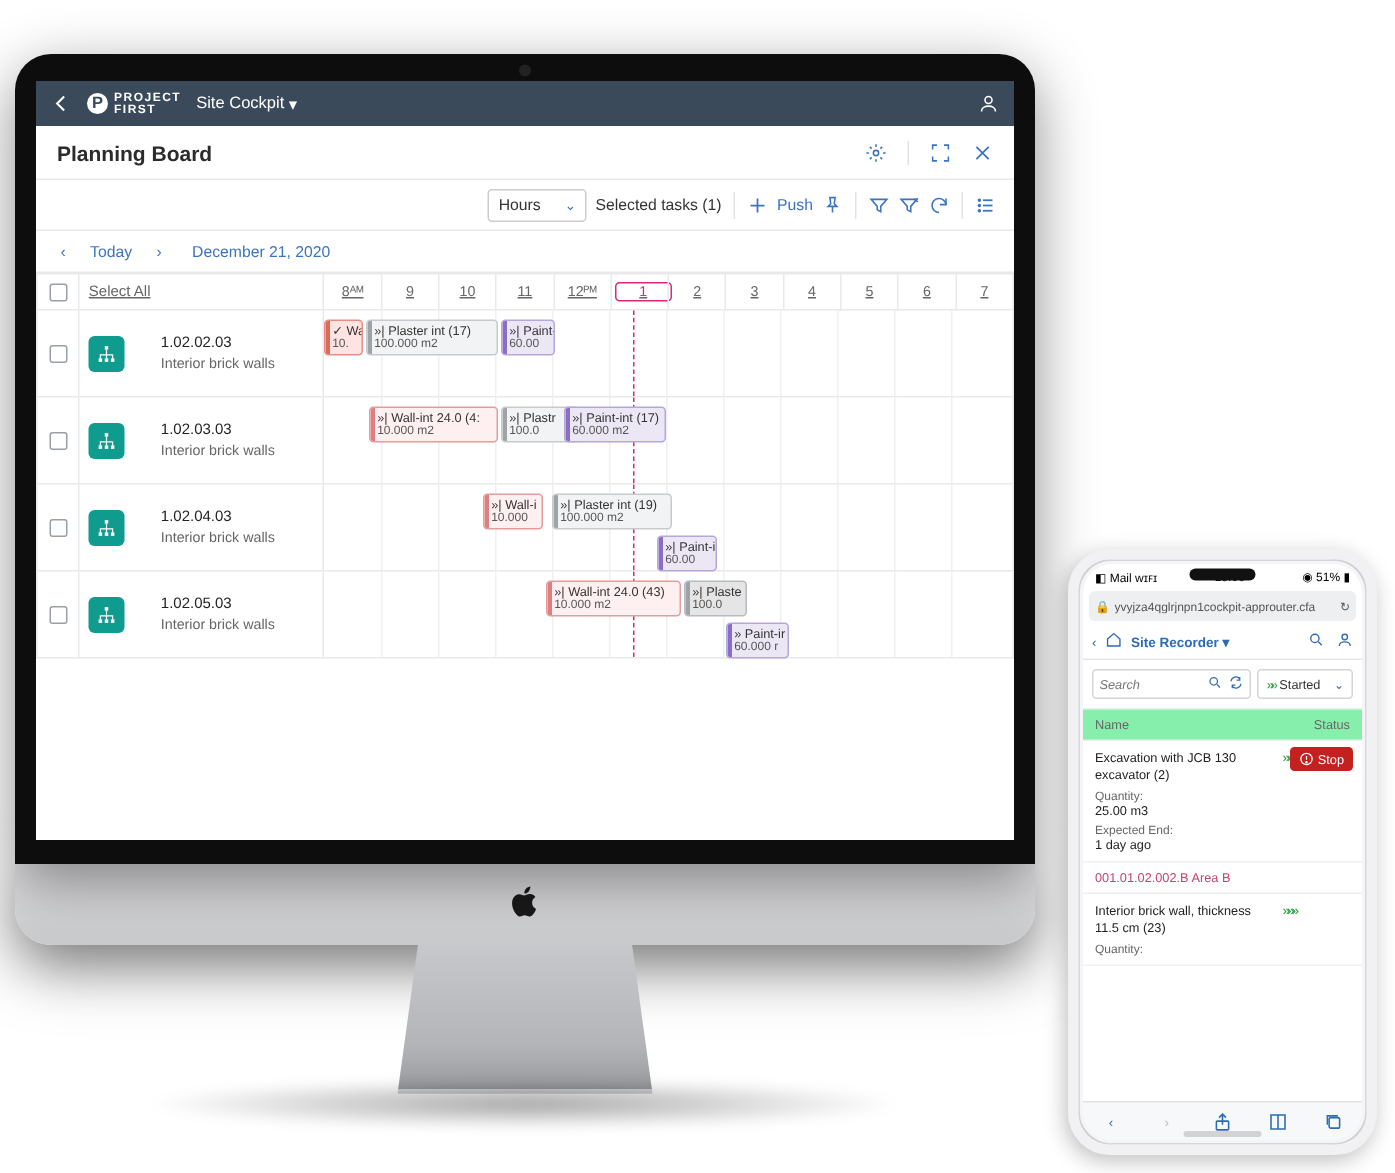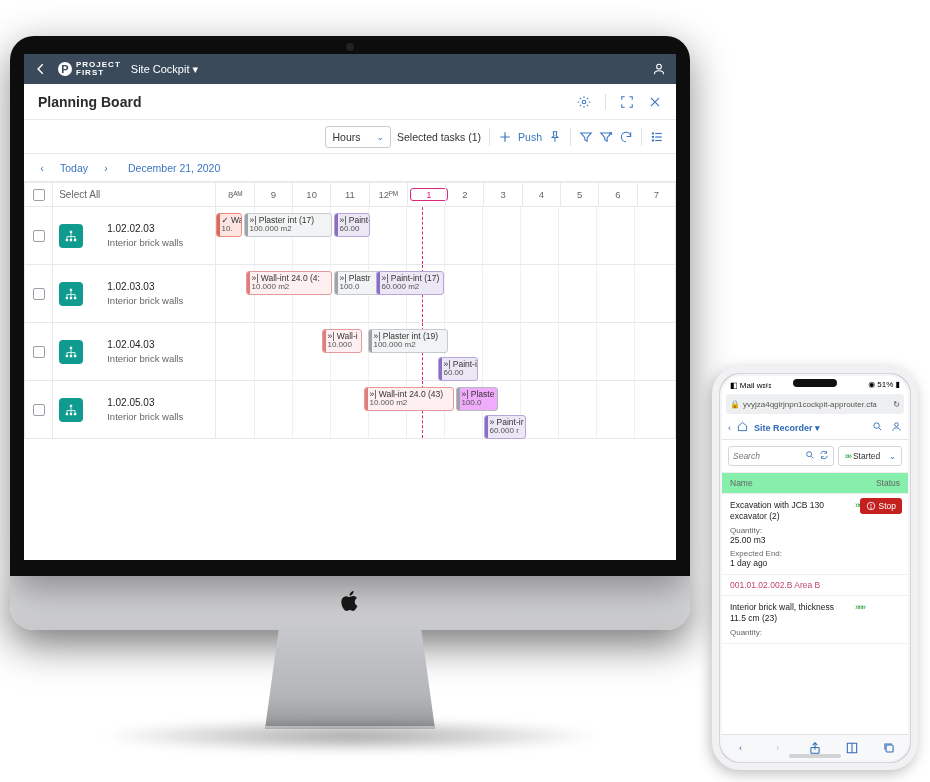--- a/index.html
+++ b/index.html
@@ -39,21 +39,21 @@
 
   .datebar { display:flex; align-items:center; height:28px; padding:0 12px; gap:10px; border-bottom:1px solid #e7e9eb; }
   .today { color:#3b74c2; font-size:10.5px; margin:0 2px; }
   .arrownav { color:#3b74c2; width:12px; text-align:center; }
   .datestr { color:#3b74c2; margin-left:6px; }
 
   .grid { width:100%; border-collapse:collapse; table-layout:fixed; }
   .grid th, .grid td { border:1px solid #e7e9eb; height:26px; padding:0; font-weight:400; }
   .grid .chkcol { width:28px; }
   .grid .namecol { width:162px; text-align:left; padding-left:6px; }
-  .grid thead th { color:#666; font-size:10px; height:24px; }
+  .grid thead th { color:#666; font-size:10px; height:24px;text-decoration:underline; }
   .grid .hr { width:38px; font-size:9.5px; color:#666; }
   .grid .hr.cur { border:1px solid #dc2680; color:#dc2680; border-radius:3px; }
   .now-line { position:absolute; top:0; bottom:0; border-left:1px dashed #dc2680; }
 
   .rowchk { display:flex; align-items:center; justify-content:center; height:100%; }
   .cb { width:12px; height:12px; border:1px solid #9aa0a6; border-radius:2px; }
   .taskname { display:flex; align-items:center; gap:24px; height:100%; }
   .taskname .badge { width:24px; height:24px; background:#0f9b8e; border-radius:4px; display:flex; align-items:center; justify-content:center; }
   .taskname .badge svg { fill:#fff; }
   .taskname .labels { line-height:1.25; }
@@ -62,21 +62,21 @@
 
   .ganttcell { position:relative; height:58px !important; vertical-align:top; padding:0; }
   .ganttinner { position:relative; height:100%; }
   .gbar { position:absolute; top:6px; height:24px; border-radius:3px; border:1px solid; padding:2px 4px; font-size:8.5px; line-height:1.1; overflow:hidden; white-space:nowrap; }
   .gbar.below { top:34px; }
   .gbar .t { display:block; font-size:8.5px; color:#333; }
   .gbar .q { display:block; font-size:8px; color:#555; }
   .g-red { background:#fde4e1; border-color:#ec8c80; }
   .g-pink { background:#fef0f0; border-color:#e59b9b; }
   .g-gray { background:#f2f3f4; border-color:#c7cacd; }
-  .g-grayd { background:#f0abfc; border-color:#b6bbc1; }
+  .g-grayd { background:#e5e5e5; border-color:#b6bbc1; }
   .g-pur { background:#ece7f5; border-color:#b7a6d9; }
   .leftbar { position:absolute; left:0; top:0; bottom:0; width:3px; }
   .g-red .leftbar { background:#d96b5c; }
   .g-pink .leftbar { background:#e07e7e; }
   .g-gray .leftbar, .g-grayd .leftbar { background:#9ea3a8; }
   .g-pur .leftbar { background:#8a6cc9; }
 
   
   .phone { position:absolute; right:12px; bottom:12px; width:206px; height:404px; background:#f5f5f7; border:7px solid #f1f1f3; border-radius:28px; box-shadow: -2px 4px 14px rgba(0,0,0,.25), inset 0 0 0 1px #d6d7da; overflow:hidden; }
   .phone:before { content:""; position:absolute; left:-2px; right:-2px; top:-2px; bottom:-2px; border-radius:26px; box-shadow: inset 0 0 0 2px #cfd0d3; pointer-events:none; }

